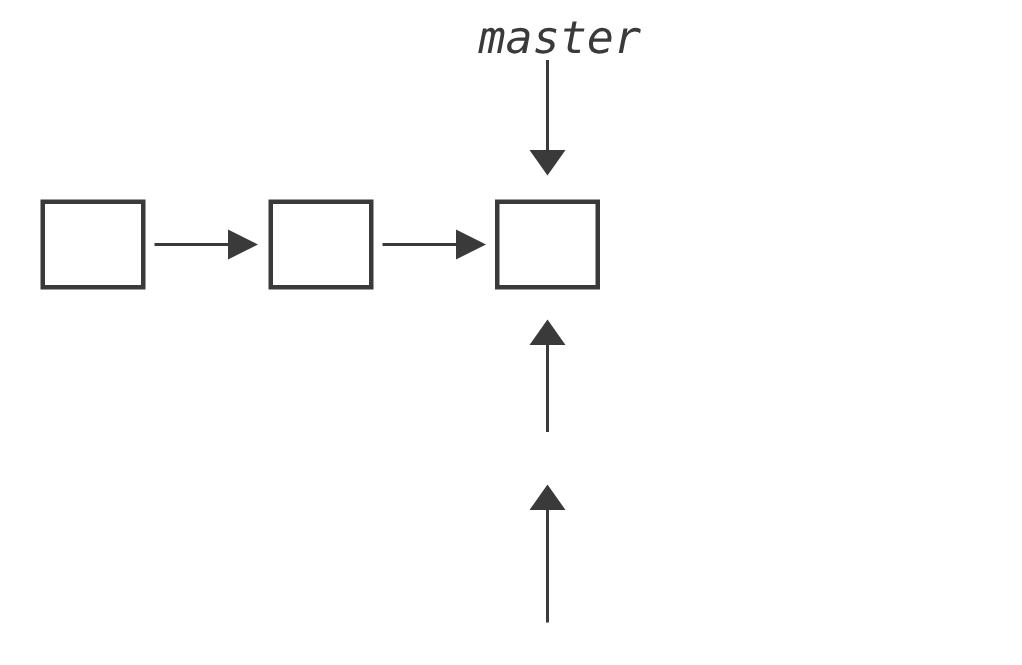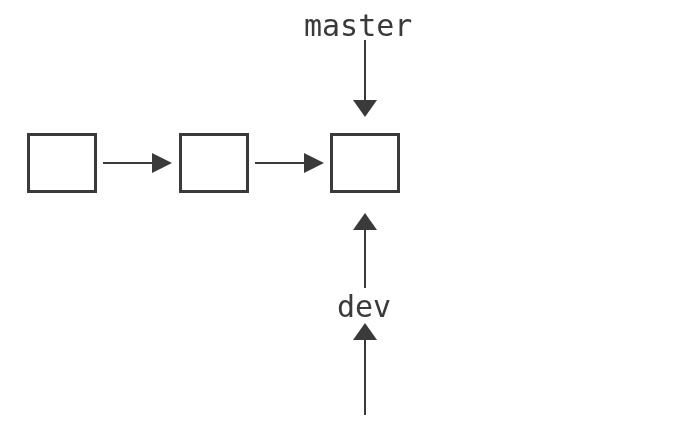--- a/index.html
+++ b/index.html
@@ -57,21 +57,21 @@
     border-right: 12px solid transparent;
     border-bottom: 17px solid var(--stroke);
   }
   .arrowhead.right {
     border-top: 10px solid transparent;
     border-bottom: 10px solid transparent;
     border-left: 20px solid var(--stroke);
   }
 
   
-  .label-master { left: 304px; top: 11px; }
+  .label-master { left: 319px; top: 11px; font-style: italic; }
   .label-dev    { left: 337px; top: 292px; }
   .label-head   { left: 322px; top: 404px; }
 
   .box-1 { left: 27px;  top: 133px; }
   .box-2 { left: 179px; top: 133px; }
   .box-3 { left: 330px; top: 133px; }
 
   .line-master  { left: 364px; top: 40px;  height: 60px; }
   .head-master  { left: 353px; top: 100px; }
 
@@ -103,19 +103,18 @@
 
   <div class="hline line-c1c2"></div>
   <div class="arrowhead right head-c1c2"></div>
 
   <div class="hline line-c2c3"></div>
   <div class="arrowhead right head-c2c3"></div>
 
   <div class="arrowhead up head-dev"></div>
   <div class="vline line-dev"></div>
 
-  <div class="label label-dev">dev</div>
 
   <div class="arrowhead up head-headptr"></div>
   <div class="vline line-headptr"></div>
 
 
 </div>
 
 </body></html>

